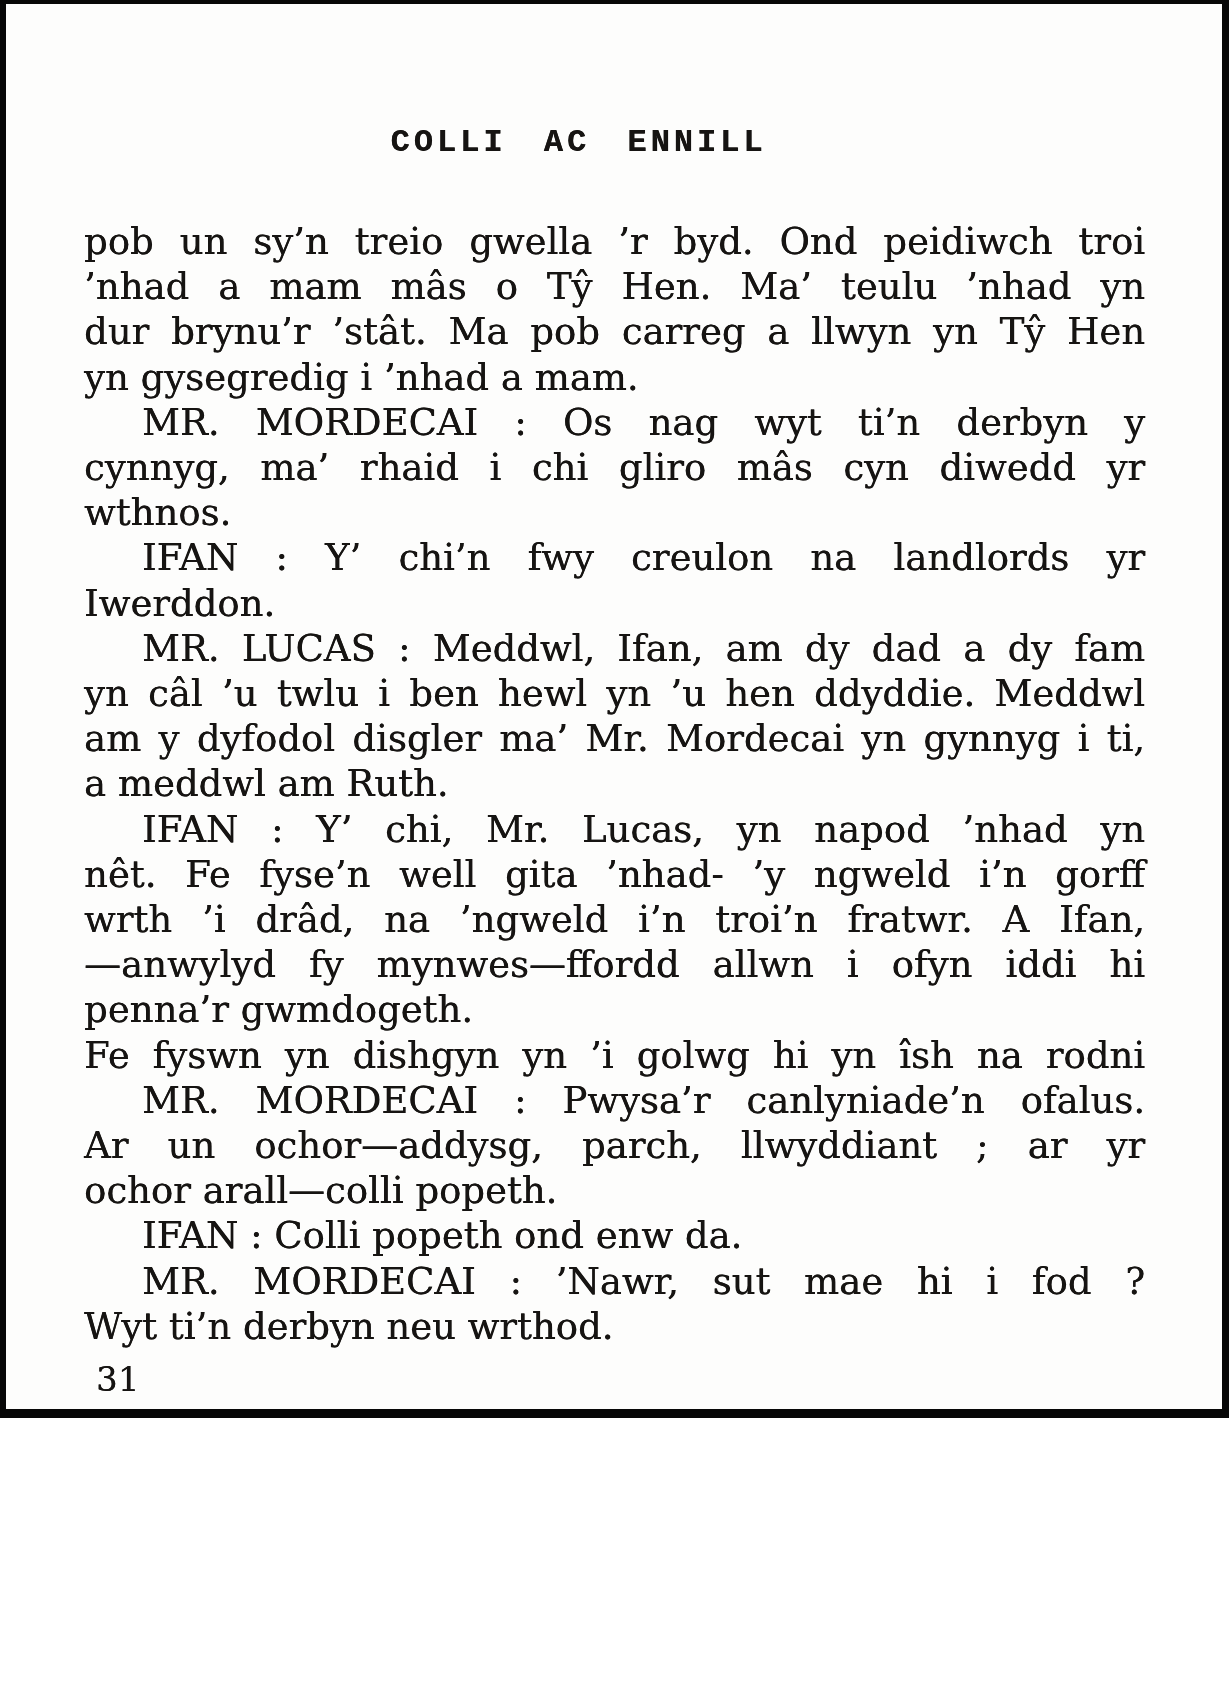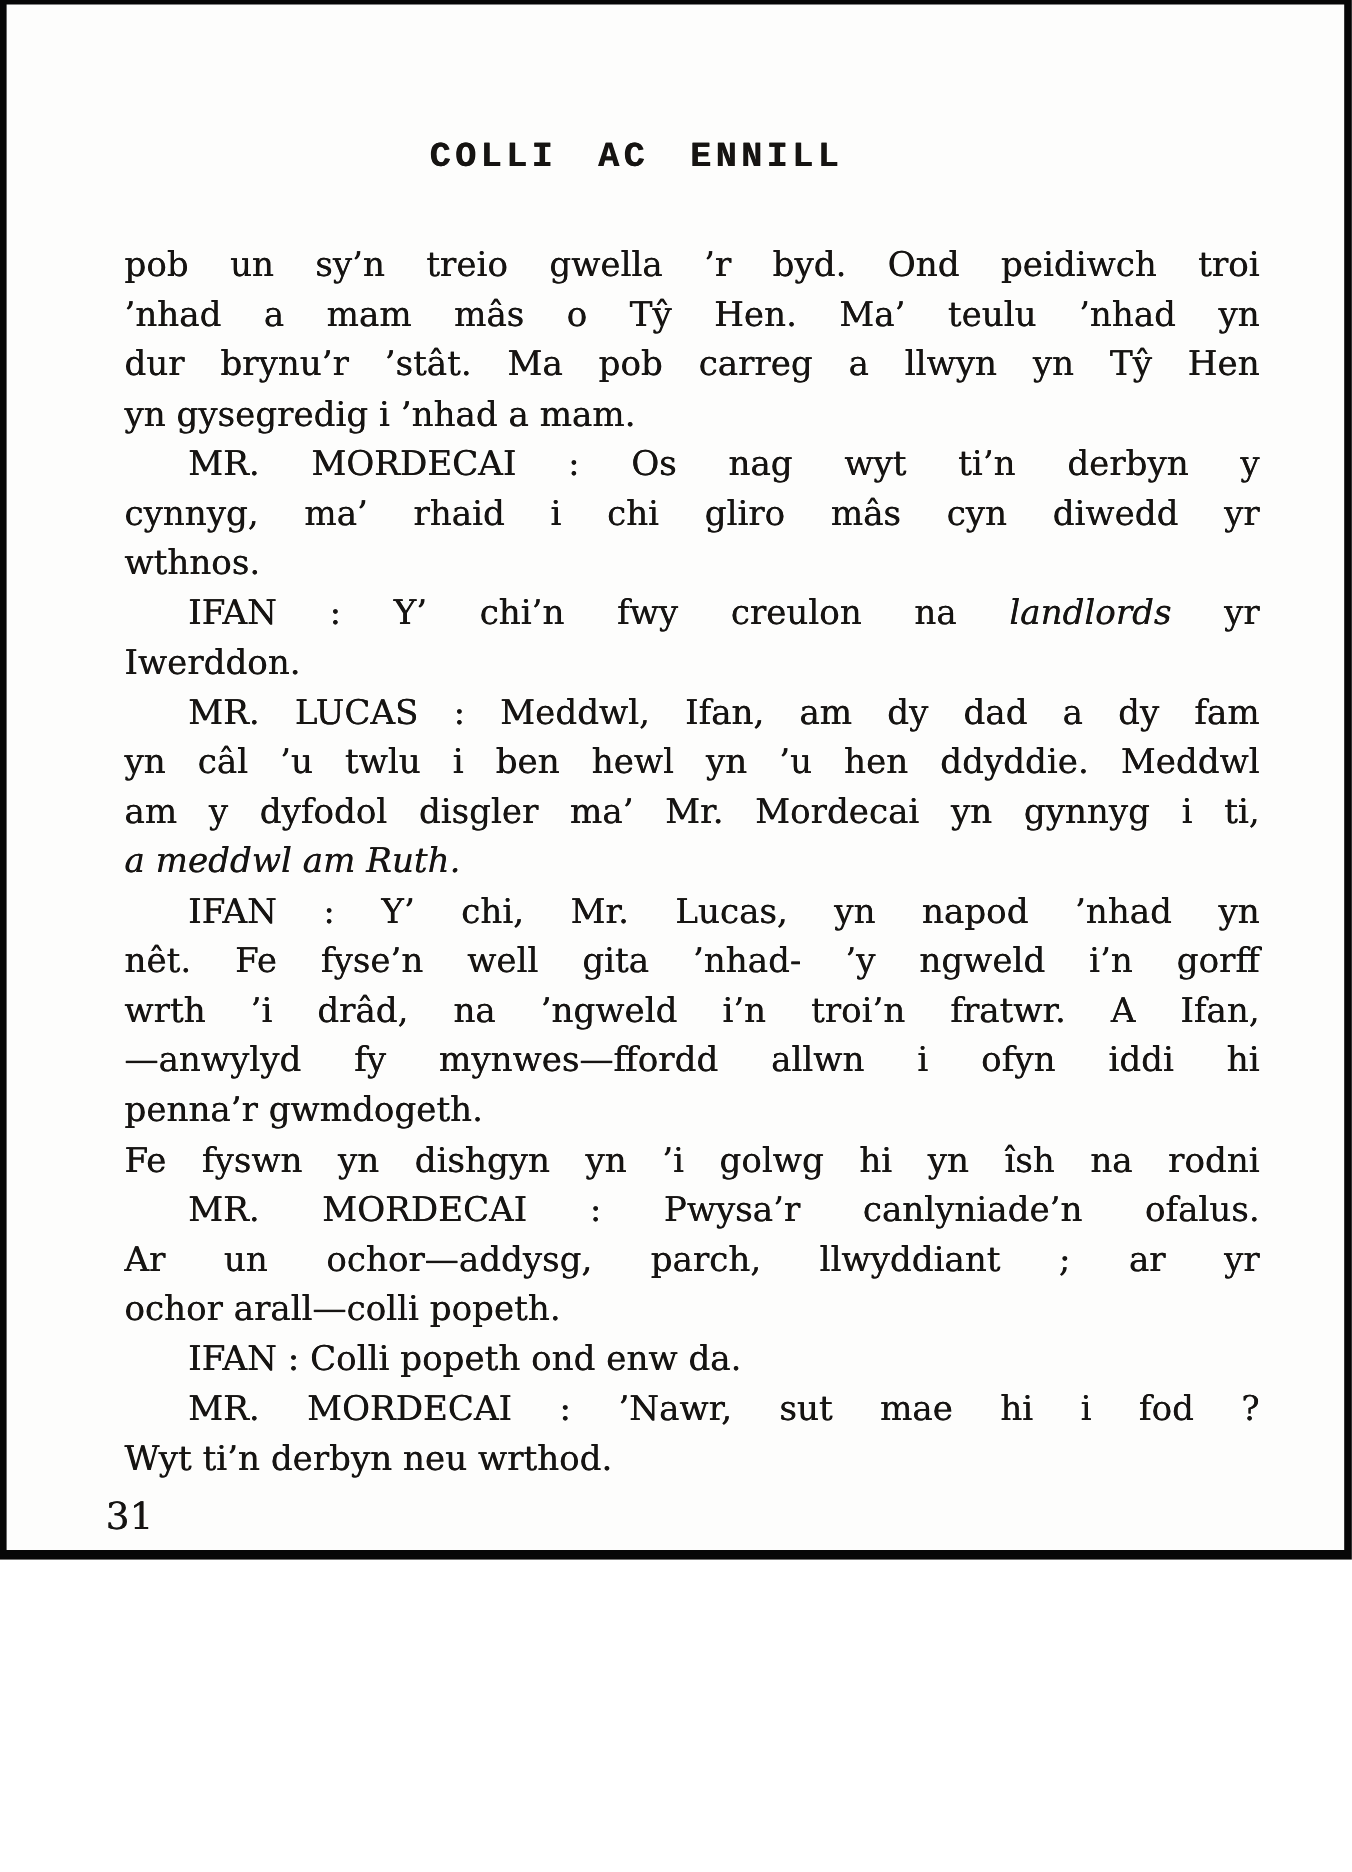--- a/index.html
+++ b/index.html
@@ -28,41 +28,40 @@
     transform: translateX(-56px);
     font-family: "Liberation Mono", "DejaVu Sans Mono", monospace;
     font-weight: 700;
     font-size: 32px;
     letter-spacing: 4px;
     word-spacing: 14px;
     white-space: nowrap;
     text-shadow: 0.4px 0 0 currentColor;
   }
   .body-text {
-    margin: 58px 77px 0 83px;
+    margin: 58px 77px 0 54px;
     font-family: "DejaVu Serif", "Liberation Serif", serif;
-    font-size: 31px;
+    font-size: 37px;
     line-height: 45.2px;
     text-shadow: 0.35px 0 0 currentColor;
   }
   .line {
     text-align: justify;
     text-align-last: justify;
     text-justify: inter-word;
     white-space: normal;
   }
   .line.last {
     text-align: left;
     text-align-last: left;
   }
   .line.indent {
     text-indent: 58px;
   }
   .it {
-    font-style: italic;
   }
   .page-number {
     margin: 10px 77px 0 94px;
     transform: translateX(-28px);
     font-family: "DejaVu Serif", "Liberation Serif", serif;
     font-size: 34px;
     text-shadow: 0.35px 0 0 currentColor;
   }
   .stamp {
     position: absolute;

